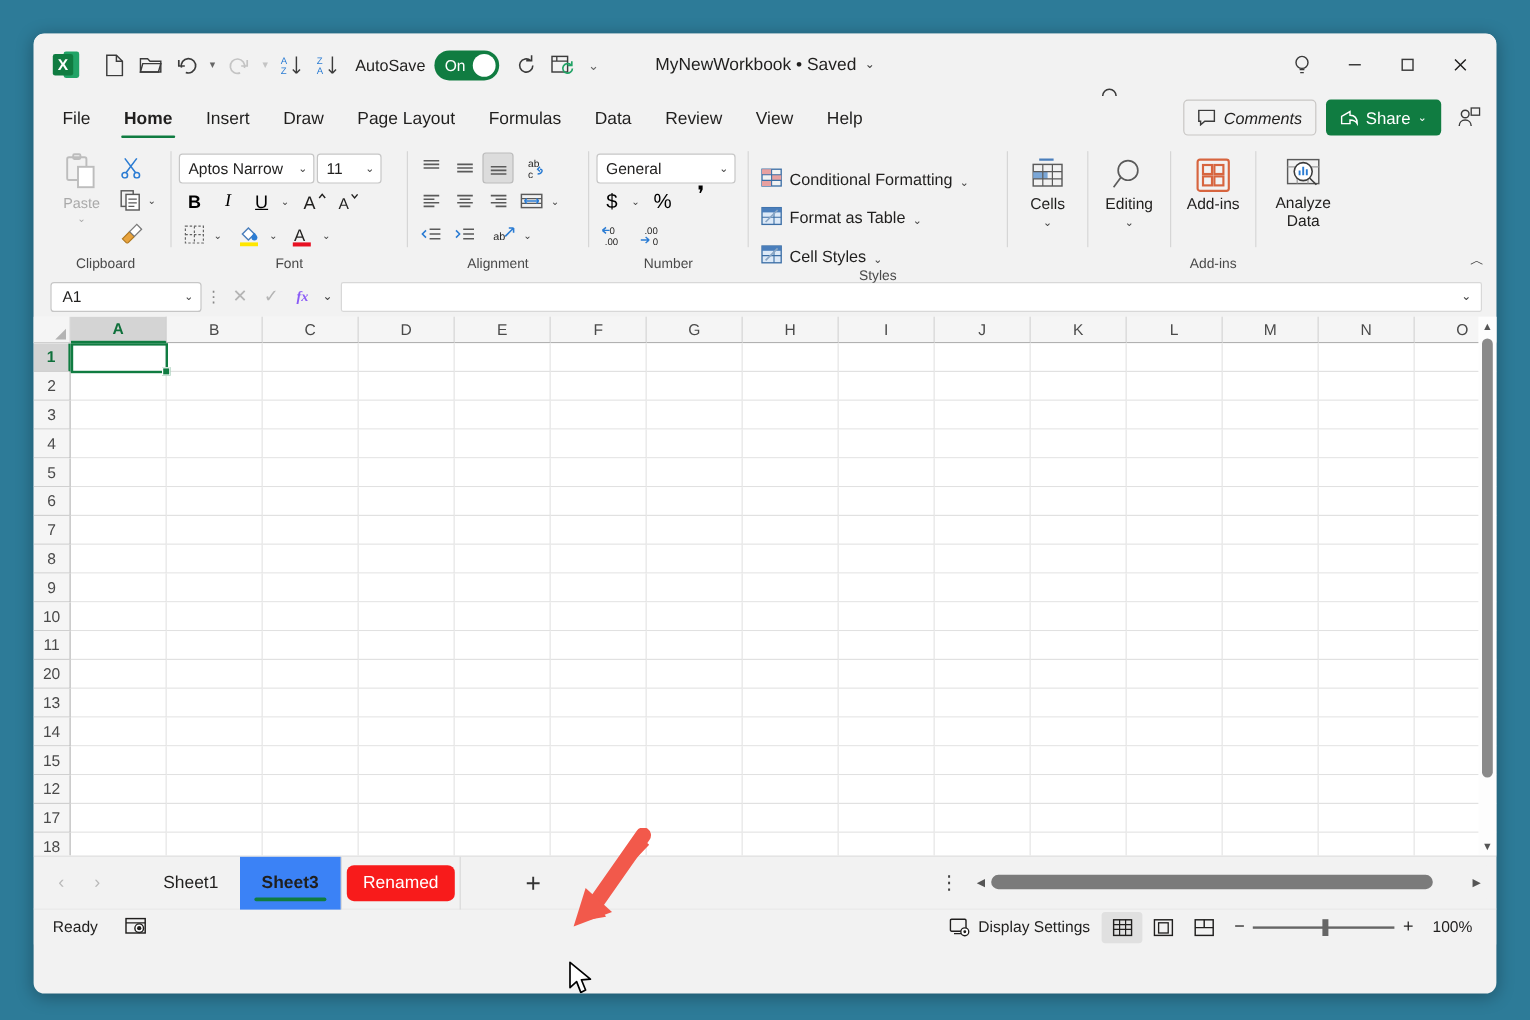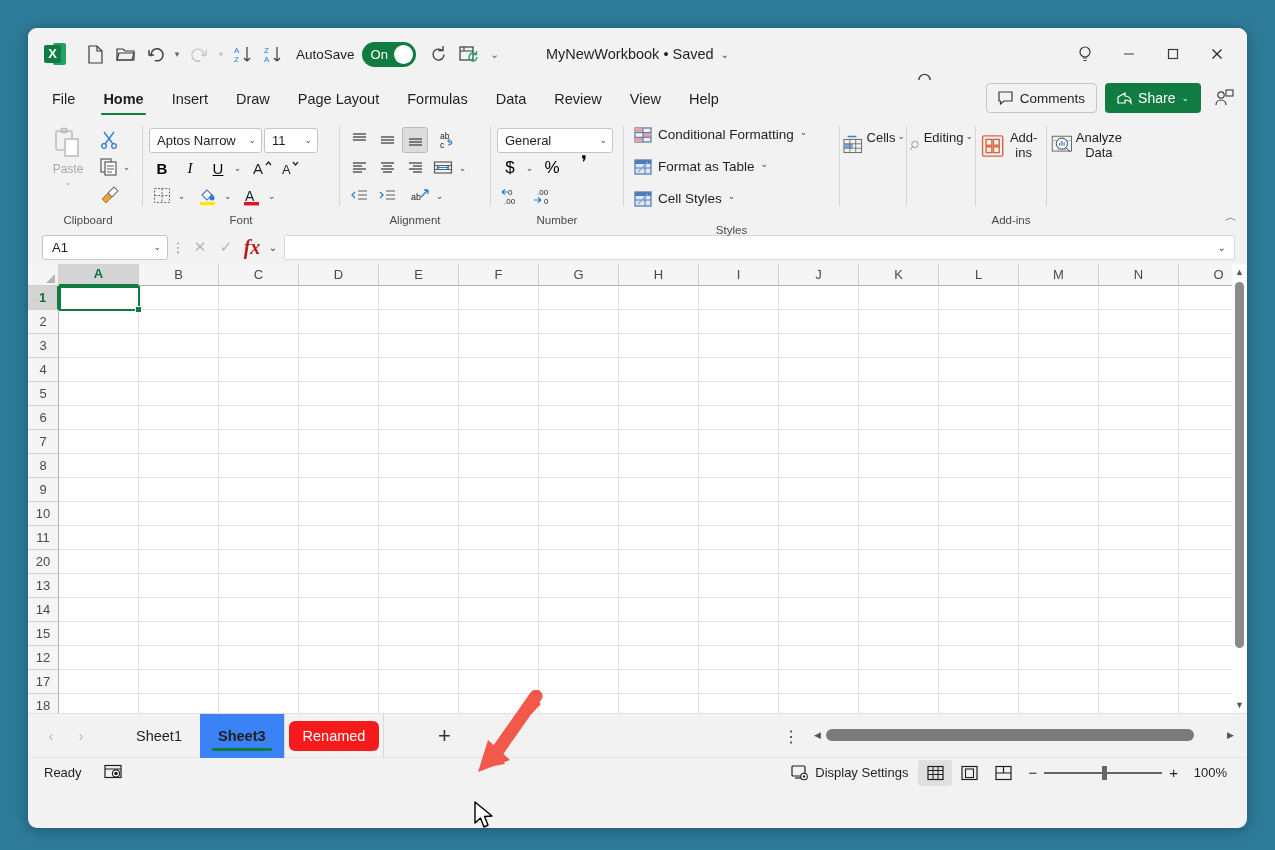--- a/index.html
+++ b/index.html
@@ -78,21 +78,21 @@
   }
   .rtab.active { font-weight: bold; }
   .rtab.active::after {
     content: ''; position: absolute; left: 12px; right: 12px; bottom: 2px;
     height: 2.5px; background: #107c41; border-radius: 2px;
   }
   .ribbon-right { position: absolute; right: 8px; top: 3px; display: flex; align-items: center; gap: 8px; }
   .comments-btn {
     display: flex; align-items: center; gap: 7px;
     border: 1px solid #c8c6c4; border-radius: 4px; background: #f2f2f2;
-    height: 30px; padding: 0 11px; font-size: 13.5px; color: #201f1e;
+    height: 30px; padding: 0 11px; font-size: 13.5px; color: #201f1e; font-style: italic;
   }
   .share-btn {
     display: flex; align-items: center; gap: 6px;
     background: #107c41; color: #fff; border-radius: 4px;
     height: 30px; padding: 0 12px; font-size: 14px;
   }
   .share-btn .scaret { font-size: 9px; }
   .ppl-icon { width: 30px; height: 30px; display:flex; align-items:center; justify-content:center; }
 
   
@@ -125,47 +125,47 @@
   .combo {
     border: 1px solid #c6c6c6; background:#fff; border-radius:3px;
     height: 25px; display:flex; align-items:center; justify-content:space-between;
     padding: 0 5px 0 7px; font-size: 13px; color:#201f1e;
   }
   .combo .ccv { font-size: 9px; color:#444; margin-left:6px; }
   .btn-sq { width: 26px; height: 26px; }
   .btn-wide { height: 26px; padding: 0 3px; display:flex; align-items:center; }
 
   
-  .stylerow { display:flex; align-items:flex-start; gap:6px; height:30px; padding: 0 4px;
+  .stylerow { display:flex; align-items:flex-end; gap:6px; height:30px; padding: 0 4px;
               font-size: 13.5px; color:#201f1e; border-radius:3px; }
   .stylerow .scv { font-size: 9px; color:#444; }
 
   
-  .bigbtn { width: 64px; display:flex; flex-direction:row; align-items:flex-start; gap:2px;
+  .bigbtn { width: 64px; display:flex; flex-direction:column; align-items:center; gap:2px;
             padding-top: 6px; border-radius:3px; font-size:13px; color:#201f1e; }
   .bigbtn .bcv { font-size: 9px; color:#444; }
   .bigbtn .blabel { text-align:center; line-height:1.15; }
 
   .collapse-ribbon { position: absolute; right: 10px; bottom: 4px; font-size: 12px; color:#444; }
 
   
   .formulabar {
     height: 34px; background:#f2f2f2; display:flex; align-items:center;
     padding: 0 12px 0 14px; gap: 0px;
   }
   .namebox {
     width: 126px; height: 25px; border:1px solid #c6c6c6; background:#fff;
     border-radius:3px; display:flex; align-items:center; justify-content:space-between;
     padding: 0 6px 0 9px; font-size: 13px; color:#201f1e;
   }
   .namebox .nbcv { font-size: 9px; color:#444; }
   .fdots { width: 20px; text-align:center; color:#888; font-size:13px; letter-spacing:0; }
   .fbtns { display:flex; align-items:center; gap: 2px; padding-right: 4px; }
   .fbtn { width:24px; height:24px; display:flex; align-items:center; justify-content:center; color:#b4b4b4; font-size:15px;}
-  .fx { font-style: italic; font-weight: bold; font-family:"Liberation Serif", serif; color:#b91c1c; font-size:20px; }
+  .fx { font-style: italic; font-weight: bold; font-family:"Liberation Serif", serif; color:#8b5cf6; font-size:12px; }
   .finput {
     flex:1; height:25px; border:1px solid #d8d8d8; background:#fff; border-radius:2px;
     display:flex; align-items:center; justify-content:flex-end; padding-right:8px;
     font-size:13px; color:#201f1e;
   }
   .finput .ficv { font-size:10px; color:#444; }
 
   
   .gridwrap { position: relative; height: 449px; background:#fff; display:flex; flex-direction:column; }
   .colhdr-row { display:flex; height: 22px; background:#f5f5f5; }

